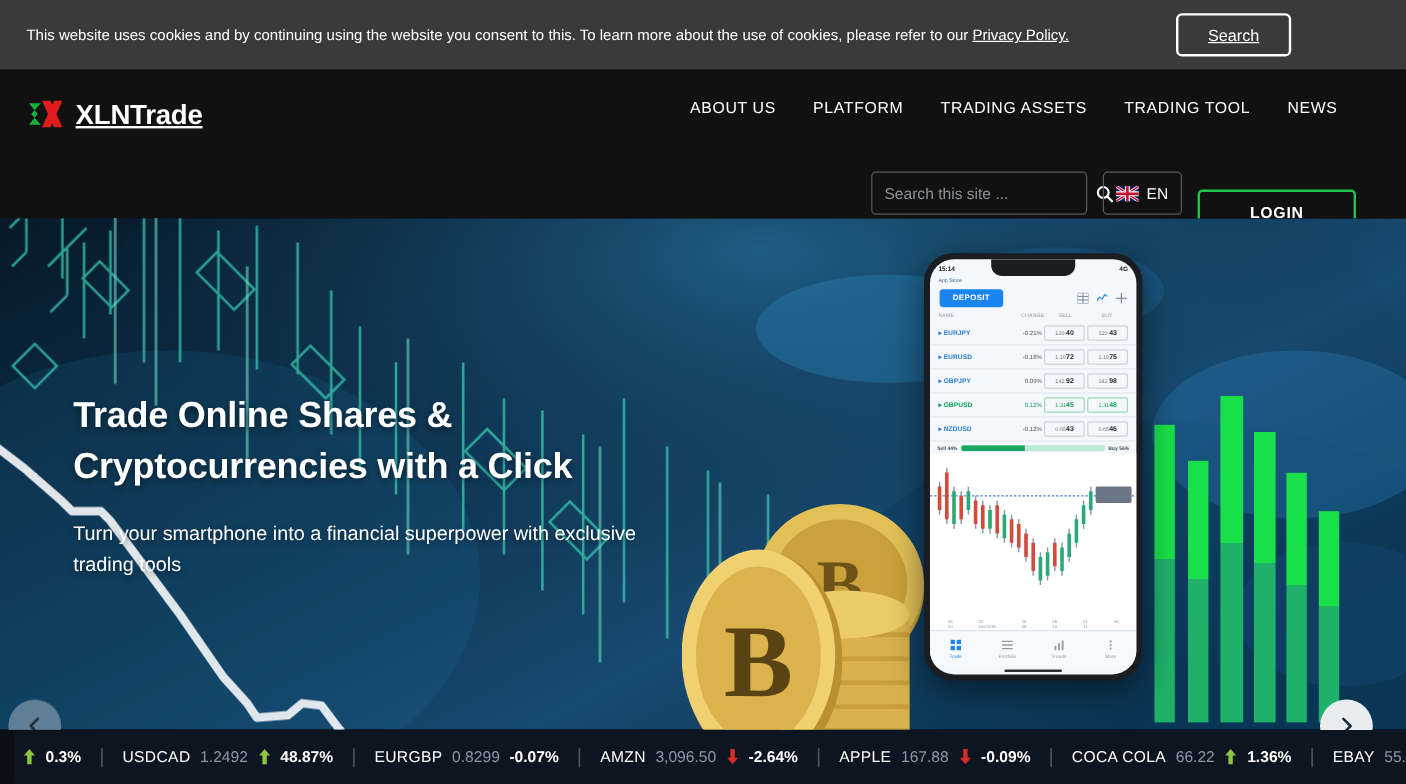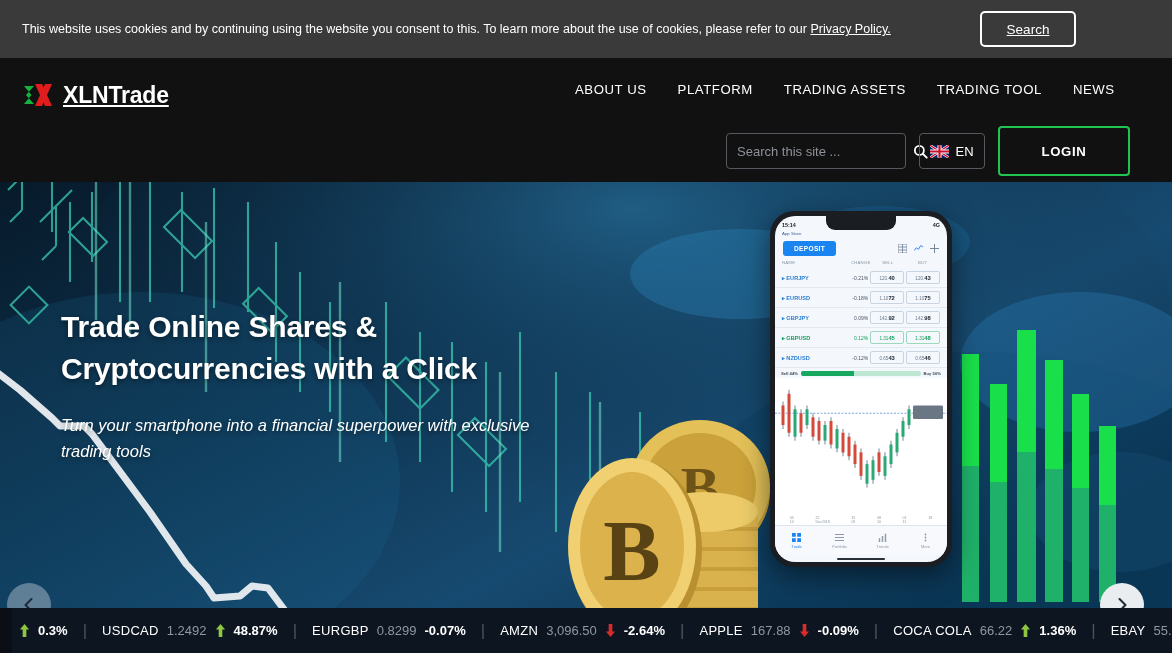--- a/index.html
+++ b/index.html
@@ -79,49 +79,48 @@
   #lang-btn {
     width: 66px; height: 36px;
     border: 1px solid #555a60; border-radius: 4px;
     background: transparent; color: #ffffff; font-size: 13px;
     display: flex; align-items: center; justify-content: center; gap: 6px;
     cursor: pointer;
   }
   #flag-icon { width: 19px; height: 13px; display: block; }
 
   #login-btn {
-    width: 132px; height: 50px;
+    width: 132px; height: 38px;
     border: 2px solid #21c451; border-radius: 4px;
     background: transparent; color: #ffffff;
     font-size: 13.2px; font-weight: bold; letter-spacing: 0.6px;
-    cursor: pointer; font-family: "Liberation Sans", sans-serif;
+    cursor: pointer; font-family: "Liberation Sans", sans-serif; margin-top: 32px;
   }
 
   
   #hero {
     position: absolute; top: 182px; left: 0;
     width: 1172px; height: 426px;
     overflow: hidden;
     background: #0d2134;
   }
   #hero-bg { position: absolute; inset: 0; width: 100%; height: 100%; }
 
   #hero-copy {
-    position: absolute; left: 61px; top: 124px; width: 520px;
+    position: absolute; left: 61px; top: 144px; width: 520px;
   }
   #hero-title {
     color: #ffffff; font-size: 30px; font-weight: bold;
     line-height: 42px; letter-spacing: -0.2px;
     text-shadow: 0 2px 5px rgba(0,0,0,.45);
   }
   #hero-sub {
     color: #ffffff; font-size: 16.5px; line-height: 26px;
     margin-top: 22px; width: 510px;
     text-shadow: 0 2px 5px rgba(0,0,0,.45);
-    font-style: italic;
   }
   #open-account-btn {
     margin-top: 30px;
     width: 188px; height: 34px;
     border: 2px solid #21c451; border-radius: 3px;
     background: transparent; color: #ffffff;
     font-size: 13px; letter-spacing: 0.7px;
     cursor: pointer; font-family: "Liberation Sans", sans-serif;
   }
 

